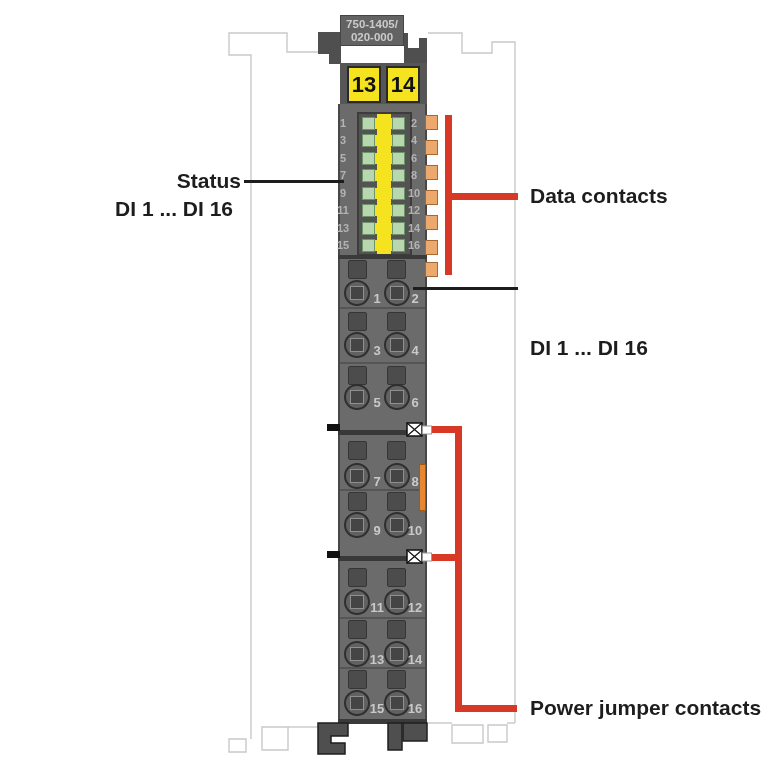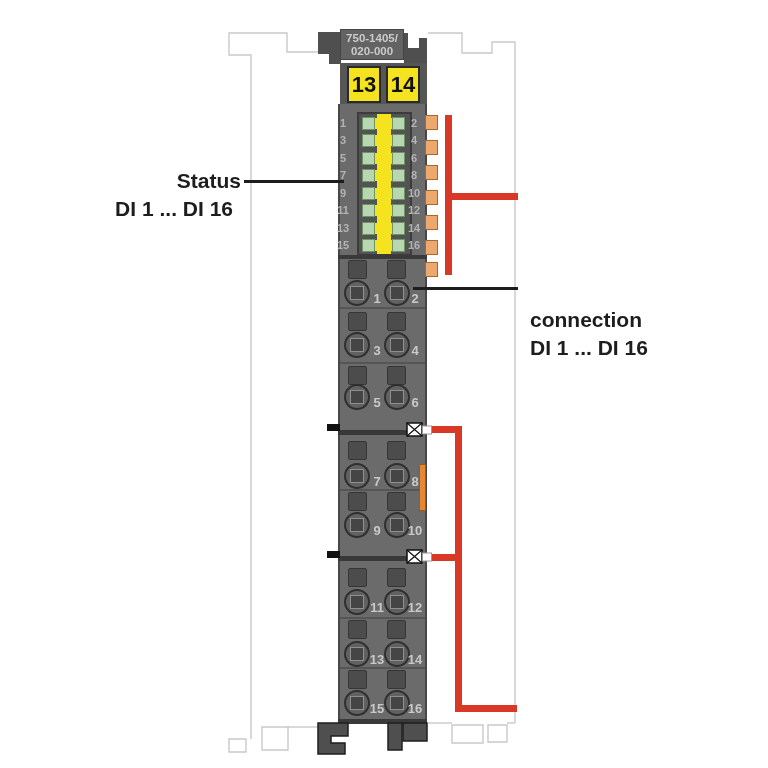--- a/index.html
+++ b/index.html
@@ -53,21 +53,21 @@
     <path d="M488,725 H507 V742 H488 Z"></path>
     <path d="M507,723 H515"></path>
   </svg>
 
   <div class="part hook" style="left:318px;top:32px;width:23px;height:22px;"></div>
   <div class="part hook" style="left:329px;top:53px;width:12px;height:11px;"></div>
   <div class="part hook" style="left:404px;top:48px;width:23px;height:16px;"></div>
   <div class="part hook" style="left:419px;top:38px;width:8px;height:11px;"></div>
   <div class="part hook" style="left:404px;top:33px;width:4px;height:16px;"></div>
 
-  <div class="part plate" style="left:340px;top:29px;width:64px;height:31px;">
+  <div class="part plate" style="left:340px;top:15px;width:64px;height:31px;">
     <div>750-1405/</div>
     <div>020-000</div>
   </div>
 
   <div class="part head" style="left:340px;top:63px;width:87px;height:42px;"></div>
   <div class="part tag" style="left:347px;top:66px;width:34px;height:37px;">
       <span>13</span>
     </div>
   <div class="part tag" style="left:386px;top:66px;width:34px;height:37px;">
       <span>14</span>
@@ -256,18 +256,19 @@
   <div class="part redline" style="left:452px;top:193px;width:66px;height:7px;"></div>
 
   <div class="part redline" style="left:432px;top:426px;width:25px;height:7px;"></div>
   <div class="part redline" style="left:455px;top:426px;width:7px;height:286px;"></div>
   <div class="part redline" style="left:432px;top:554px;width:25px;height:7px;"></div>
   <div class="part redline" style="left:455px;top:705px;width:62px;height:7px;"></div>
 
   <div class="lbl right" style="left:68px;top:168px;width:173px;">Status</div>
   <div class="lbl right" style="left:60px;top:196px;width:173px;">DI 1 ... DI 16</div>
 
-
-  <div class="lbl" style="left:530px;top:307px;">connection</div>
+  <div class="lbl" style="left:530px;top:183px;">Data contacts</div>
+
   <div class="lbl" style="left:530px;top:335px;">DI 1 ... DI 16</div>
 
+  <div class="lbl" style="left:530px;top:695px;">Power jumper contacts</div>
 
 </div>
 
 </body></html>

